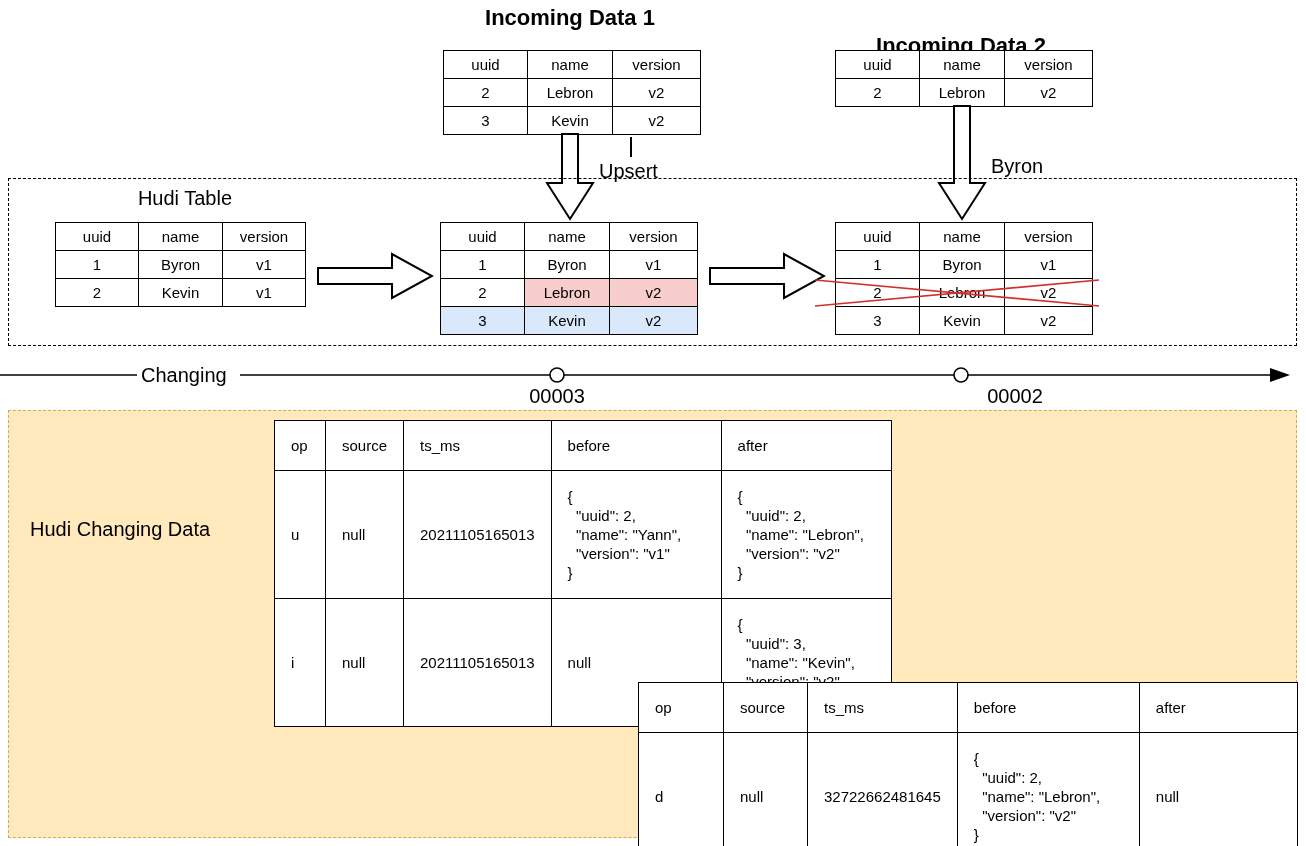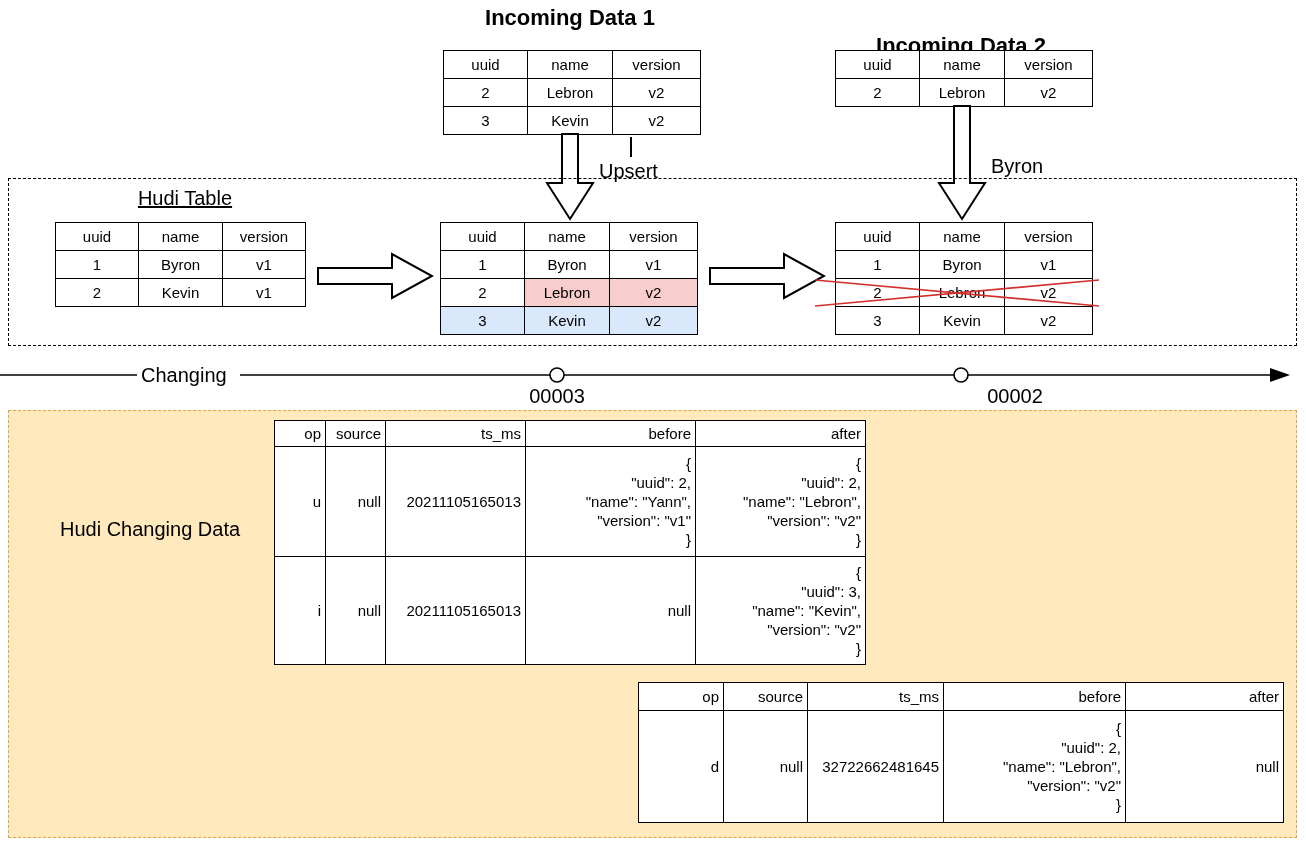--- a/index.html
+++ b/index.html
@@ -14,21 +14,21 @@
   table.rec tr{height:28px;}
   td.pink{background:var(--pink-fill,#f8cecc);border:1.5px solid var(--pink-border,#b85450);}
   td.blue{background:var(--blue-fill,#dae8fc);border:1.5px solid var(--blue-border,#6c8ebf);}
   
   .hudi-box{left:8px;top:178px;width:1287px;height:166px;border:1.5px dashed #000;}
   .yellow-box{left:8px;top:410px;width:1287px;height:426px;
     border:1.5px dashed var(--yellow-border,#d4a947);background:var(--yellow-fill,#ffe9bd);}
   
   table.cdc{border-collapse:collapse;position:absolute;table-layout:fixed;background:#fff;}
   table.cdc th,table.cdc td{border:1.5px solid #000;font-size:15px;font-weight:400;
-    text-align:right;padding:4px;vertical-align:middle;}
+    text-align:left;padding:16px;vertical-align:middle;}
   td.jsoncell{text-align:left;padding:0 4px;white-space:pre-wrap;line-height:19px;}
   .tl-label{font-size:20px;text-align:center;}
   svg{display:block;}
 </style>
 </head>
 <body>
 
 <div class="abs title" style="left:420px;top:5px;width:300px;">Incoming Data 1</div>
 <div class="abs title" style="left:811px;top:5px;width:300px;margin-top:28px;">Incoming Data 2</div>
 
@@ -82,21 +82,21 @@
 </svg>
 <div class="abs" style="left:630px;top:137px;width:1.5px;height:20px;background:#000;"></div>
 <div class="abs lbl" style="left:599px;top:160px;">Upsert</div>
 
 <svg class="abs" style="left:936px;top:105px;" width="52" height="116">
   <polygon points="18,1 18,78 3,78 26,114 49,78 34,78 34,1" fill="#fff" stroke="#000" stroke-width="2"></polygon>
 </svg>
 <div class="abs lbl" style="left:991px;top:155px;">Byron</div>
 
 <div class="abs hudi-box"></div>
-<div class="abs lbl" style="left:85px;top:187px;width:200px;text-align:center;text-decoration:underline;">Hudi Table</div>
+<div class="abs lbl" style="left:85px;top:187px;width:200px;text-align:center;">Hudi Table</div>
 
 <table class="rec" style="left:55px;top:222px;">
   <colgroup>
       <col style="width:83px">
       <col style="width:84px">
       <col style="width:83px">
     </colgroup>
   <tbody>
       <tr>
     <th>uuid</th>
@@ -194,21 +194,21 @@
   <line x1="240" y1="20" x2="1272" y2="20" stroke="#000" stroke-width="1.6"></line>
   <polygon points="1270,13 1290,20 1270,27" fill="#000"></polygon>
   <circle cx="557" cy="20" r="7" fill="#fff" stroke="#000" stroke-width="1.6"></circle>
   <circle cx="961" cy="20" r="7" fill="#fff" stroke="#000" stroke-width="1.6"></circle>
 </svg>
 <div class="abs lbl" style="left:141px;top:364px;">Changing</div>
 <div class="abs tl-label" style="left:507px;top:385px;width:100px;">00003</div>
 <div class="abs tl-label" style="left:965px;top:385px;width:100px;">00002</div>
 
 <div class="abs yellow-box"></div>
-<div class="abs lbl" style="left:30px;top:518px;width:240px;text-align:center;">Hudi Changing Data</div>
+<div class="abs lbl" style="left:30px;top:518px;width:240px;text-align:left;">Hudi Changing Data</div>
 
 <table class="cdc" style="left:274px;top:420px;">
   <colgroup>
       <col style="width:51px">
       <col style="width:60px">
       <col style="width:140px">
       <col style="width:170px">
       <col style="width:170px">
     </colgroup>
   <tbody>

